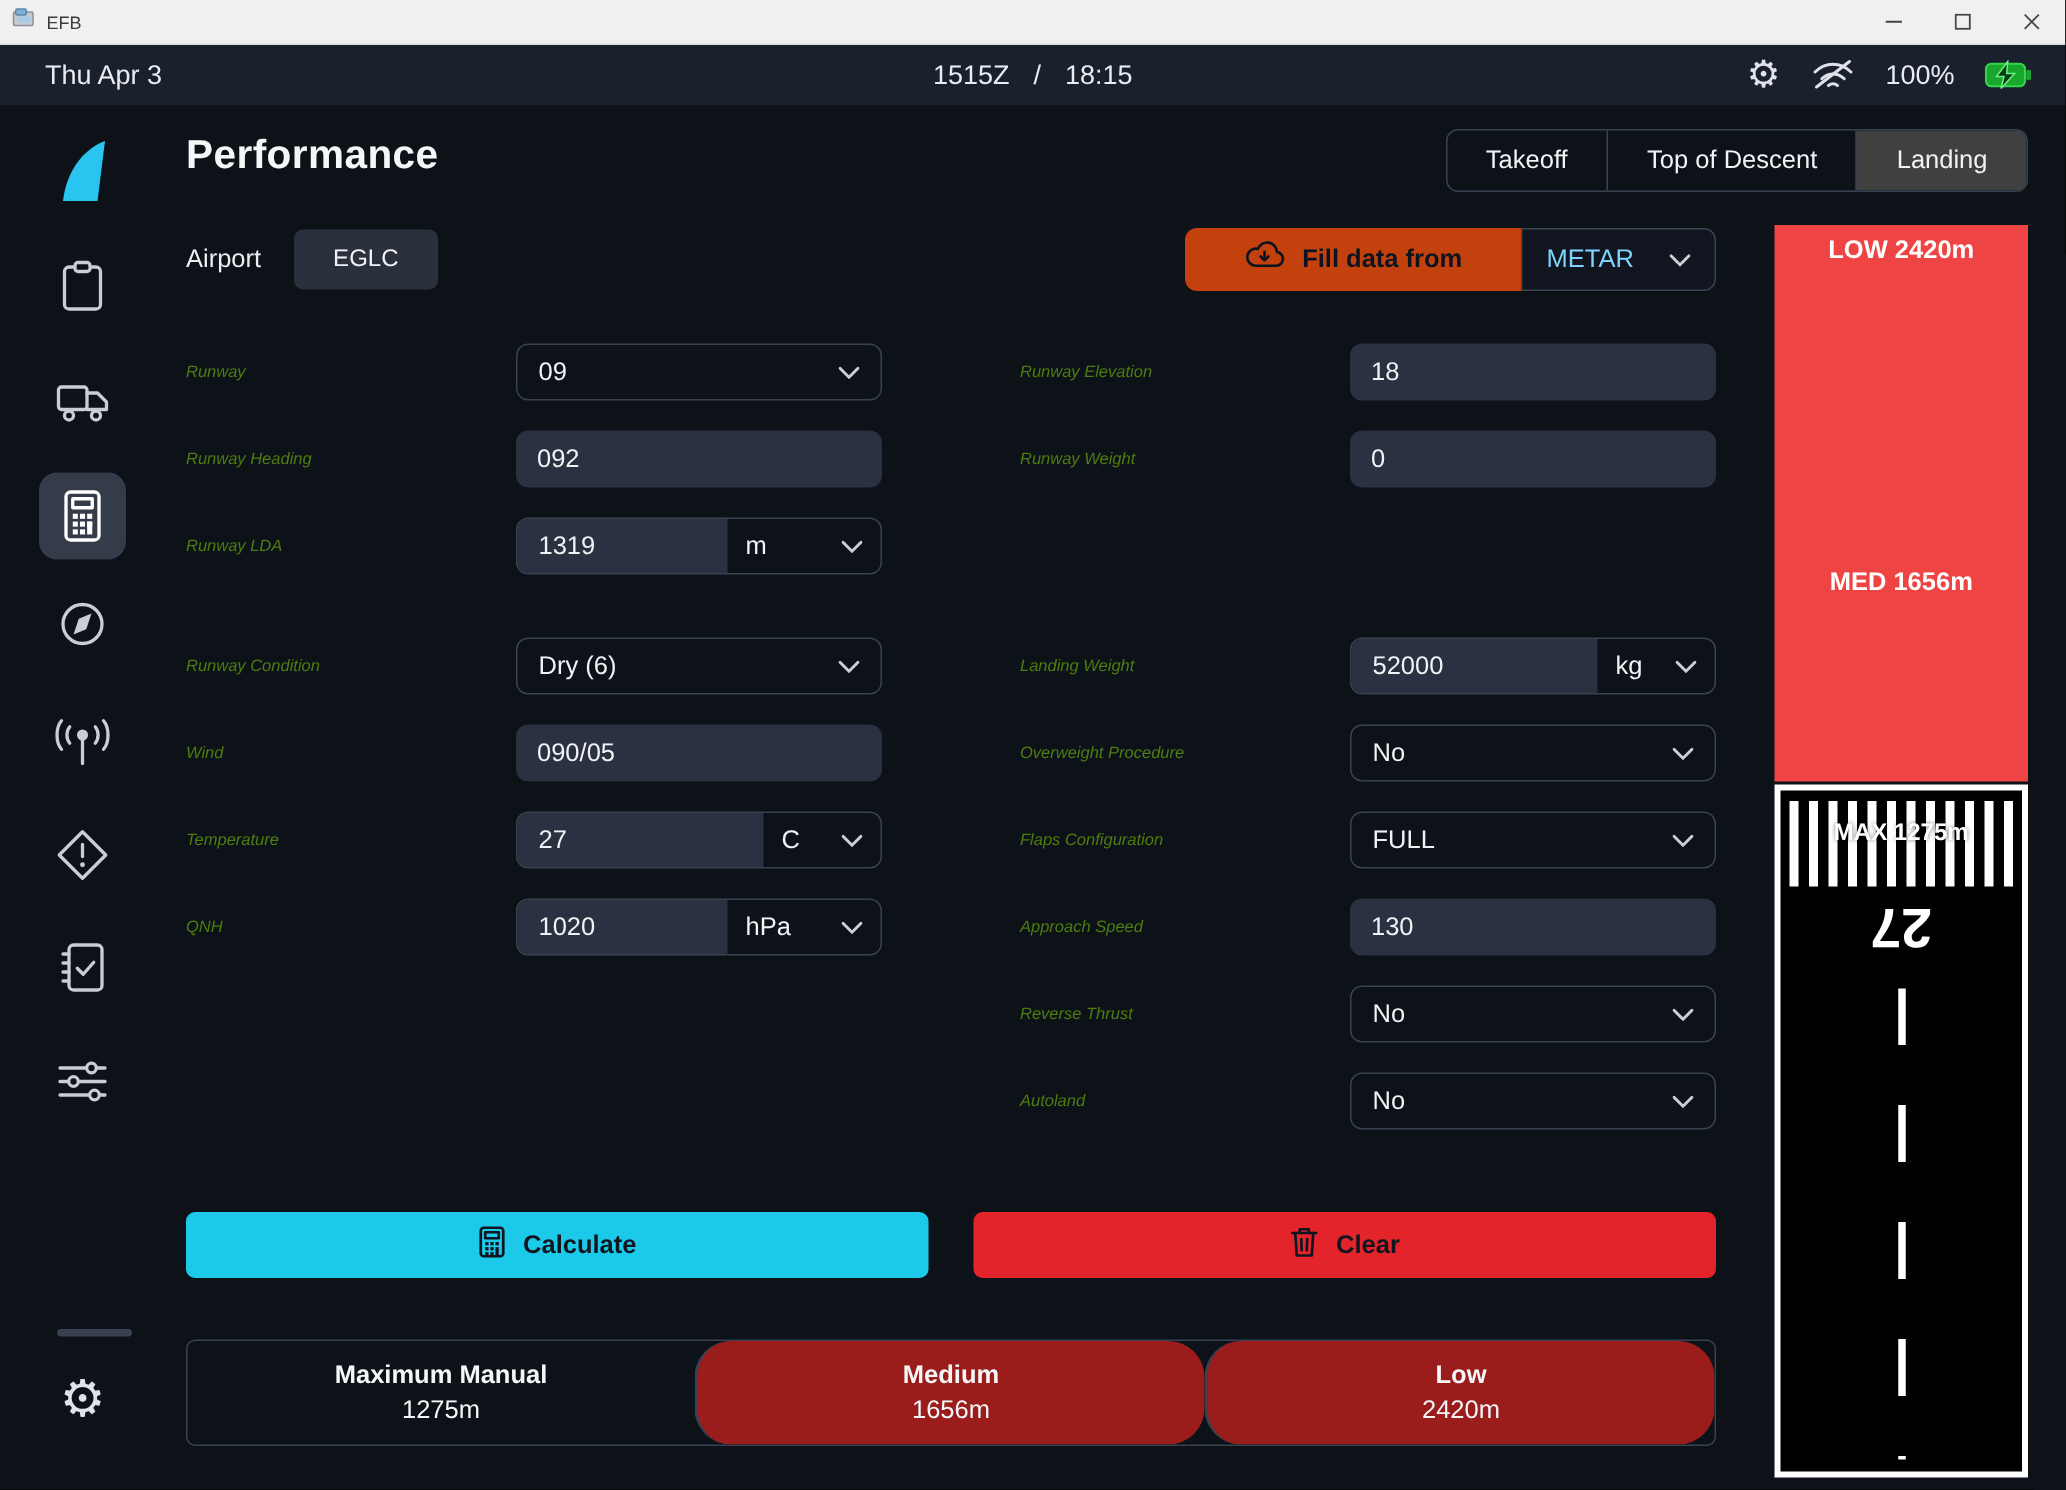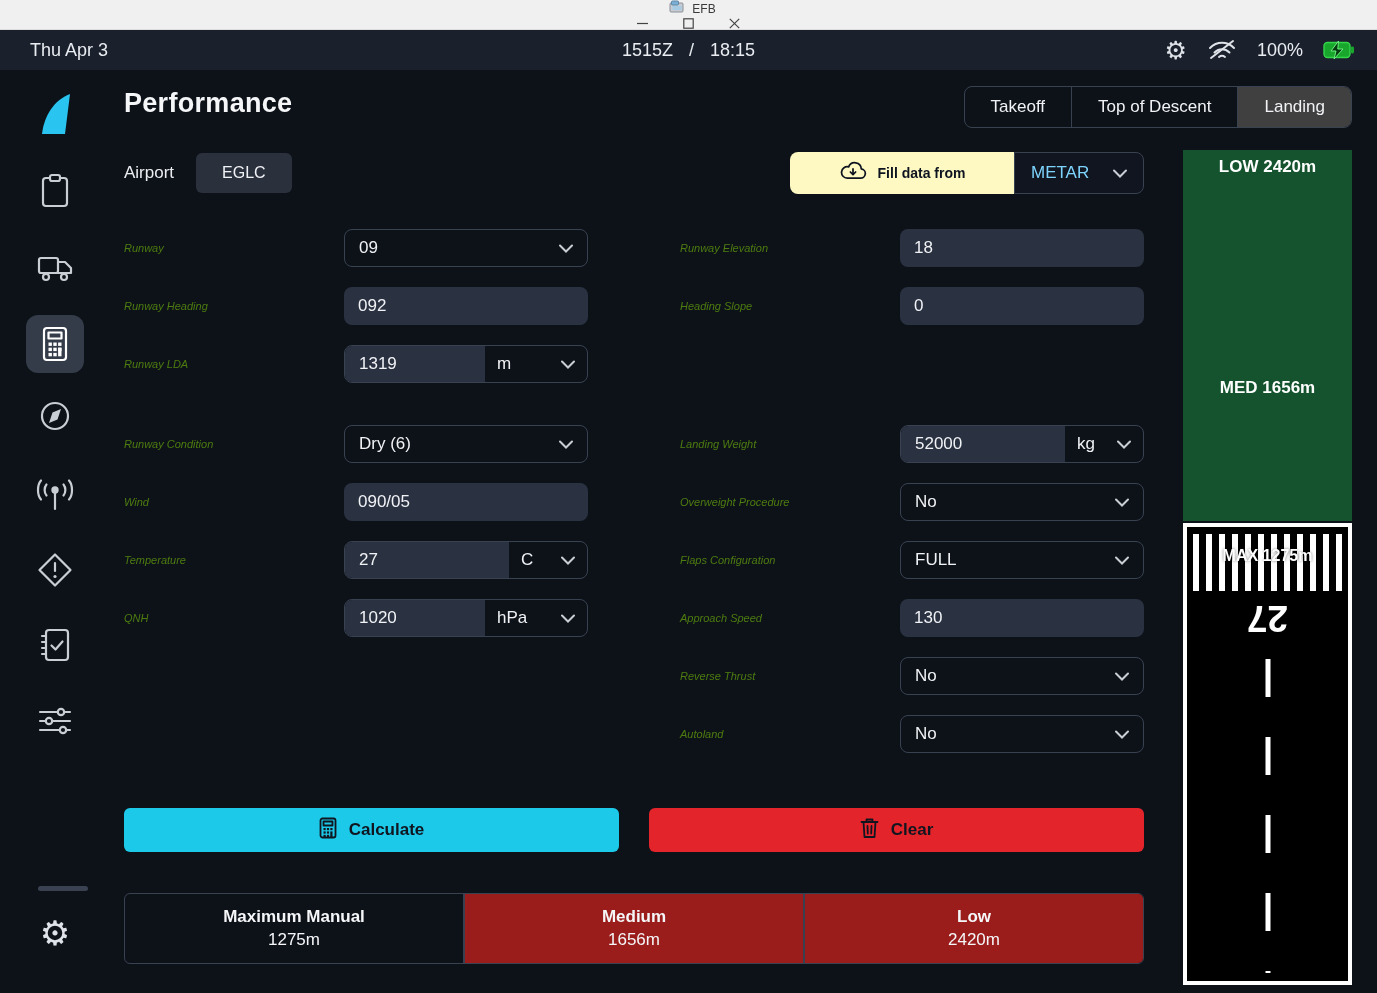--- a/index.html
+++ b/index.html
@@ -3,21 +3,21 @@
 <meta charset="utf-8">
 <title>EFB</title>
 <style>
   * { margin:0; padding:0; box-sizing:border-box; }
   html,body { background:#000; }
   body { font-family:"Liberation Sans", sans-serif; }
   .screen { position:relative; width:1377px; height:993px; background:#0d1219; overflow:hidden; }
 
   
   .titlebar { position:absolute; left:0; top:0; width:100%; height:30px; background:#f0f0f0;
-              border-bottom:1px solid #dcdcdc; display:flex; align-items:center; justify-content:space-between;flex-direction:column; }
+              border-bottom:1px solid #dcdcdc; display:flex; align-items:center; justify-content:space-between; }
   .tb-left { display:flex; align-items:center; gap:7px; padding-left:8px; }
   .tb-title { font-size:12px; color:#3a3a3a; }
   .win-controls { display:flex; height:100%; }
   .win-btn { width:46px; height:100%; display:flex; align-items:center; justify-content:center; color:#444; }
   .win-btn svg { display:block; }
 
   
   .statusbar { position:absolute; left:0; top:30px; width:100%; height:40px; background:#1a212c;
                display:flex; align-items:center; color:#e9ecf1; font-size:18px;padding-left:30px; }
   .sb-date { position:absolute; left:30px; }
@@ -43,22 +43,22 @@
   .tab:first-child { border-left:none; }
   .tab.active { background:#404040; }
 
   
   .fill-row { position:absolute; left:124px; top:82px; width:1020px; height:42px; display:flex; align-items:center; justify-content:space-between; }
   .airport-group { display:flex; align-items:center; gap:22px; }
   .flabel-lg { color:#eceef2; font-size:17px; }
   .airport-btn { background:#2a303c; color:#f0f2f5; font-size:16px; border-radius:6px; height:40px; padding:0 26px;
                  display:flex; align-items:center; }
   .fill-group { display:flex; height:42px; }
-  .fill-btn { display:flex; align-items:center; justify-content:center; gap:11px; width:224px; background:#fef9c3;
-              color:#0d1420; font-size:14px; font-weight:700; border-radius:8px 0 0 8px; }
+  .fill-btn { display:flex; align-items:center; justify-content:center; gap:11px; width:224px; background:#c2410c;
+              color:#0d1420; font-size:17px; font-weight:700; border-radius:8px 0 0 8px; }
   .metar-select { display:flex; align-items:center; justify-content:space-between; width:130px; padding:0 16px;
                   background:#10151f; border:1px solid #394251; border-radius:0 8px 8px 0; color:#7dd3fc; font-size:17px; }
 
   
   .form-grid { position:absolute; left:124px; top:159px; width:1020px; display:flex; }
   .fcol { width:464px; }
   .fcol + .fcol { margin-left:92px; }
   .frow { display:flex; align-items:center; height:38px; margin-bottom:20px; }
   .frow .flabel { flex:1; color:#4d7c0f; font-size:11px;font-style:italic; }
   .gap-sm { height:22px; }
@@ -78,27 +78,27 @@
   .actions { position:absolute; left:124px; top:738px; width:1020px; display:flex; gap:30px; }
   .btn { flex:1; height:44px; border-radius:6px; display:flex; align-items:center; justify-content:center; gap:12px;
          font-size:17px; font-weight:700; color:#10151f; }
   .btn-calc { background:#1cc9e9; }
   .btn-clear { background:#e3242b; }
 
   
   .results { position:absolute; left:124px; top:823px; width:1020px; height:71px; border:1px solid #3a4150;
              border-radius:6px; display:flex; overflow:hidden; }
   .rcell { flex:1; display:flex; flex-direction:column; align-items:center; justify-content:center; gap:3px; color:#f5f6f8; }
-  .rcell + .rcell { border-left:2px solid #394050; }
+  .rcell + .rcell { border-left:2px solid #394050;border-radius:24px; }
   .rcell.red { background:#9a1d1c; }
   .rlabel { font-size:17px; font-weight:700; }
   .rvalue { font-size:17px; }
 
   
-  .vz-red { position:absolute; left:1183px; top:80px; width:169px; height:371px; background:#14532d; }
+  .vz-red { position:absolute; left:1183px; top:80px; width:169px; height:371px; background:#ef4444; }
   .vz-low { position:absolute; top:7px; width:100%; text-align:center; color:#fff; font-weight:700; font-size:17px; }
   .vz-med { position:absolute; top:228px; width:100%; text-align:center; color:#fff; font-weight:700; font-size:17px; }
   .runway { position:absolute; left:1183px; top:453px; width:169px; height:462px; background:#000; border:4px solid #fff; }
   .stripes { position:absolute; left:6px; right:6px; top:7px; height:57px; display:flex; justify-content:space-between; }
   .stripe { width:6px; height:100%; background:#fff; }
   .vz-max { position:absolute; top:20px; width:100%; text-align:center; color:#fff; font-weight:700; font-size:16px;
             text-shadow:0 0 3px rgba(0,0,0,.55); }
   .rwy-num { position:absolute; top:70px; width:100%; text-align:center; color:#fff; font-size:37px; font-weight:700;
              transform:rotate(180deg); }
   .centerline { position:absolute; left:50%; top:132px; bottom:8px; width:5px; transform:translateX(-50%);
@@ -352,21 +352,21 @@
           </div>
         </div>
       </div>
 
       <div class="fcol">
         <div class="frow">
           <span class="flabel">Runway Elevation</span>
           <div class="ctl-input"><input readonly="" value="18" style=""></div>
         </div>
         <div class="frow">
-          <span class="flabel">Heading Slope</span>
+          <span class="flabel">Runway Weight</span>
           <div class="ctl-input"><input readonly="" value="0" style=""></div>
         </div>
         <div class="gap-lg"></div>
         <div class="frow">
           <span class="flabel">Landing Weight</span>
           <div class="ctl-iu">
             <div class="iu-input"><input readonly="" value="52000" style=""></div>
             <div class="iu-unit u-sm">
               <span>kg</span>
               <span><svg width="14" height="9" viewBox="0 0 14 9" fill="none" stroke="#c9cdd4" stroke-width="2" stroke-linecap="round">

